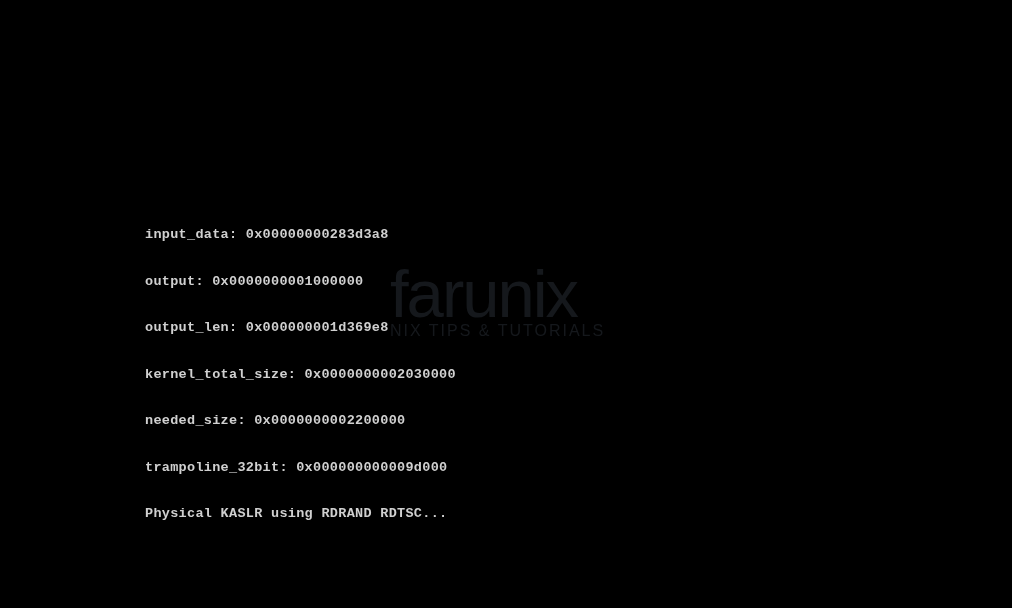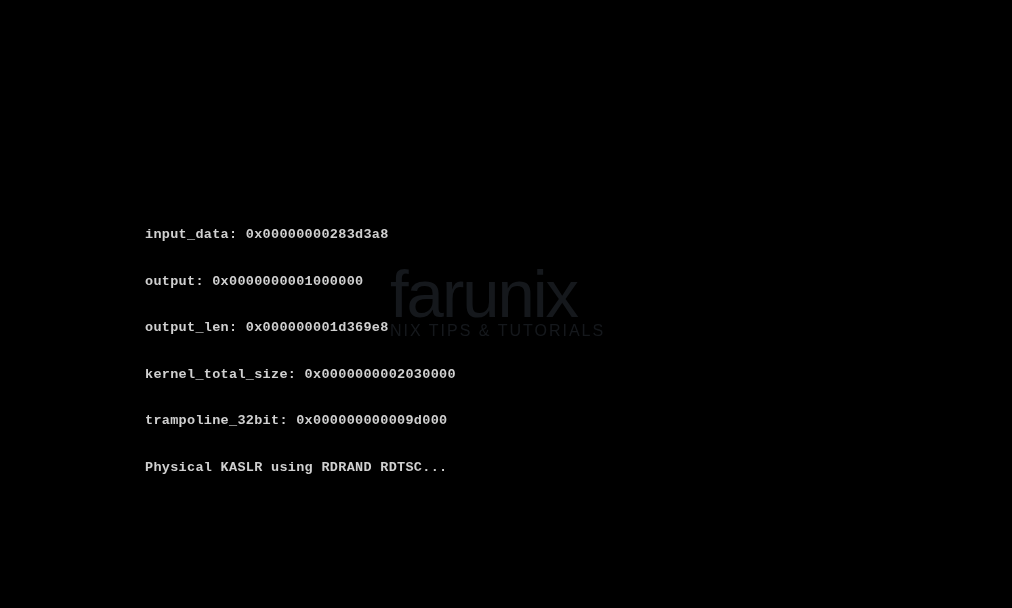--- a/index.html
+++ b/index.html
@@ -63,20 +63,21 @@
   <div class="watermark-main">farunix</div>
   <div class="watermark-sub">NIX TIPS &amp; TUTORIALS</div>
 </div>
 
 <div class="terminal">
   <div class="terminal-content">
     <span class="line">input_data: 0x00000000283d3a8</span>
     <span class="line">output: 0x0000000001000000</span>
     <span class="line">output_len: 0x000000001d369e8</span>
     <span class="line">kernel_total_size: 0x0000000002030000</span>
+    <span class="line">needed_size: 0x0000000002200000</span>
     <span class="line">trampoline_32bit: 0x000000000009d000</span>
     <span class="line">Physical KASLR using RDRAND RDTSC...</span>
     
     <span class="line"></span>
     
     
     
     
     
     <span class="line"></span>

